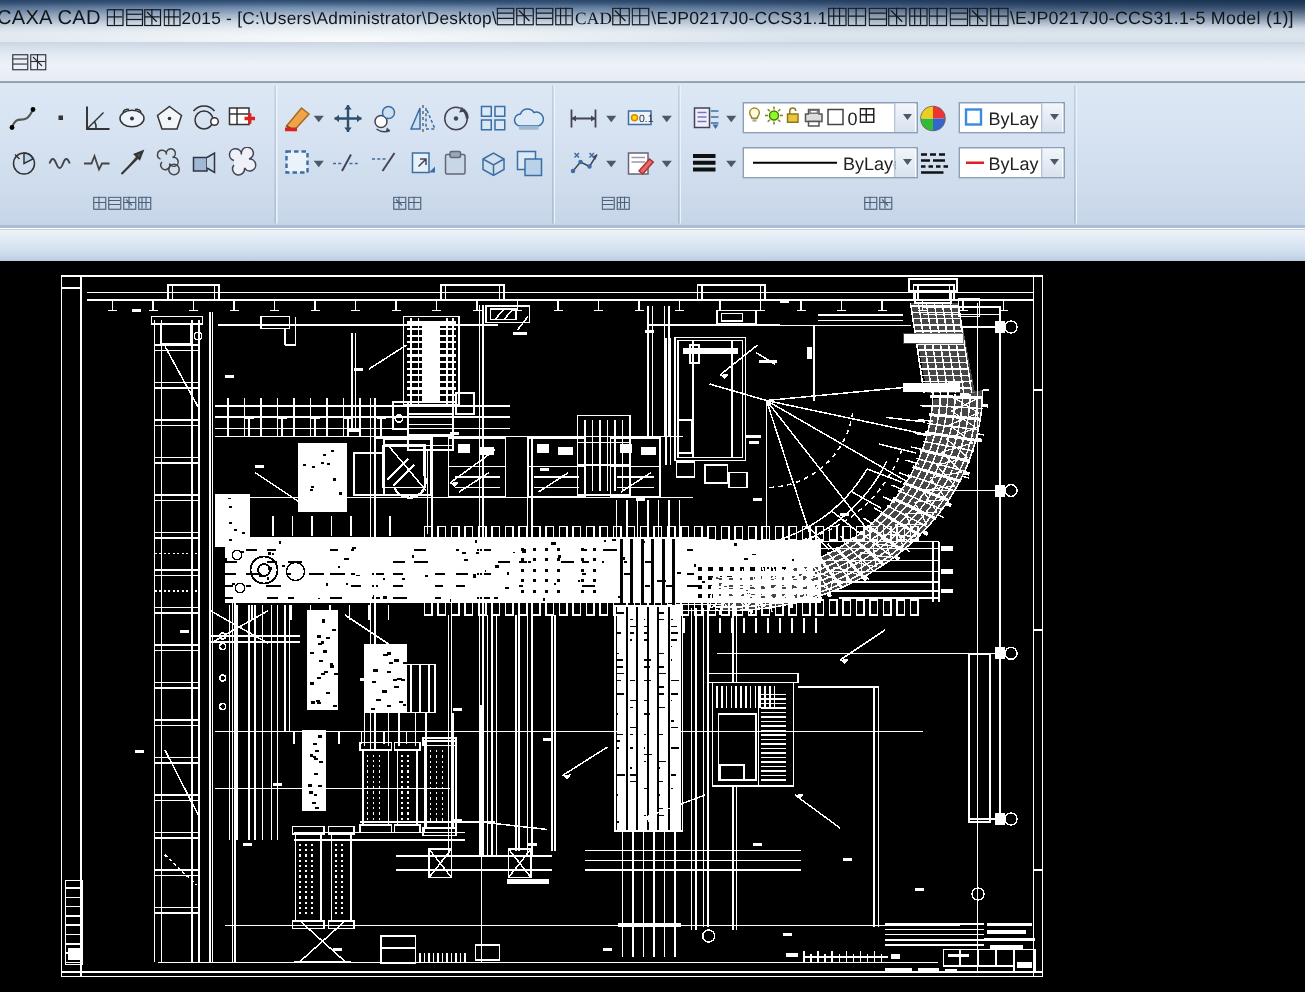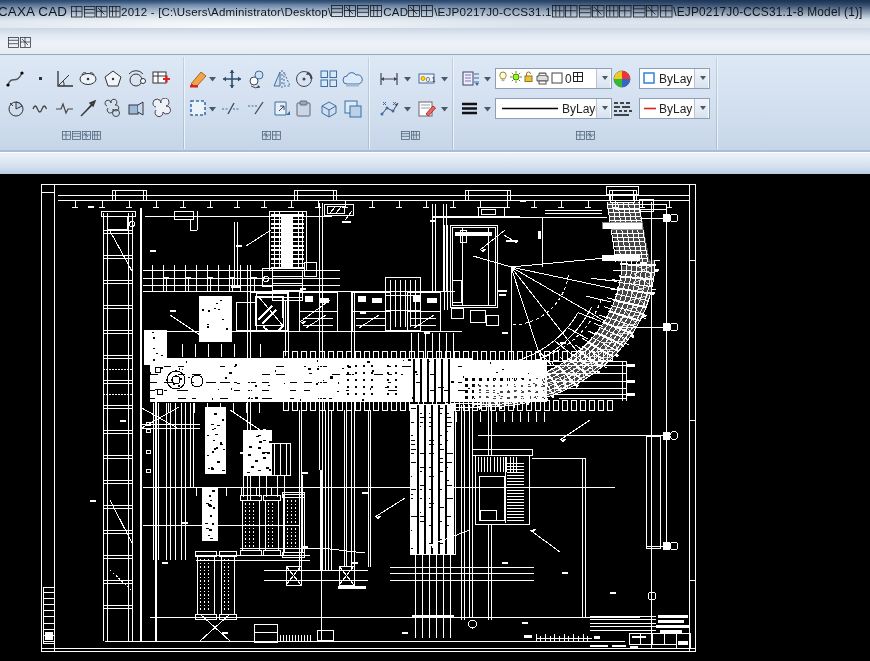--- a/index.html
+++ b/index.html
@@ -34,21 +34,21 @@
         <line x1="0.5" y1="5.25" x2="10.5" y2="5.25"></line>
         <line x1="2" y1="2" x2="8.5" y2="8.5"></line>
       </g>
     </svg><svg width="12.5" height="12.5" style="vertical-align:-2px">
       <g stroke="#14181d" stroke-width="0.8" fill="none">
         <rect x="0.5" y="0.5" width="10.5" height="10.5"></rect>
         <line x1="3.5" y1="0" x2="3.5" y2="10.5"></line>
         <line x1="7.0" y1="0" x2="7.0" y2="10.5"></line>
         <line x1="0.5" y1="5.25" x2="10.5" y2="5.25"></line>
       </g>
-    </svg><span style="font-size:11.5px;">2012 - [C:\Users\Administrator\Desktop\</span><svg width="13" height="13" style="vertical-align:-2px">
+    </svg><span style="font-size:11.5px;">2015 - [C:\Users\Administrator\Desktop\</span><svg width="13" height="13" style="vertical-align:-2px">
       <g stroke="#14181d" stroke-width="0.8" fill="none">
         <rect x="0.5" y="0.5" width="11" height="11"></rect>
         <line x1="0.5" y1="3.7" x2="11" y2="3.7"></line>
         <line x1="0.5" y1="7.3" x2="11" y2="7.3"></line>
       </g>
     </svg><svg width="13" height="13" style="vertical-align:-2px">
       <g stroke="#14181d" stroke-width="0.8" fill="none">
         <rect x="0.5" y="0.5" width="11" height="11"></rect>
         <line x1="5.5" y1="0" x2="5.5" y2="11"></line>
         <line x1="0.5" y1="5.5" x2="11" y2="5.5"></line>
@@ -60,21 +60,21 @@
         <line x1="0.5" y1="3.7" x2="11" y2="3.7"></line>
         <line x1="0.5" y1="7.3" x2="11" y2="7.3"></line>
       </g>
     </svg><svg width="13" height="13" style="vertical-align:-2px">
       <g stroke="#14181d" stroke-width="0.8" fill="none">
         <rect x="0.5" y="0.5" width="11" height="11"></rect>
         <line x1="3.7" y1="0" x2="3.7" y2="11"></line>
         <line x1="7.3" y1="0" x2="7.3" y2="11"></line>
         <line x1="0.5" y1="5.5" x2="11" y2="5.5"></line>
       </g>
-    </svg><span style="font-size:11.5px;">CAD</span><svg width="13" height="13" style="vertical-align:-2px">
+    </svg><span style="font-size:11.5px;font-family:Liberation Serif, serif;">CAD</span><svg width="13" height="13" style="vertical-align:-2px">
       <g stroke="#14181d" stroke-width="0.8" fill="none">
         <rect x="0.5" y="0.5" width="11" height="11"></rect>
         <line x1="5.5" y1="0" x2="5.5" y2="11"></line>
         <line x1="0.5" y1="5.5" x2="11" y2="5.5"></line>
         <line x1="2" y1="2" x2="9" y2="9"></line>
       </g>
     </svg><svg width="13" height="13" style="vertical-align:-2px">
       <g stroke="#14181d" stroke-width="0.8" fill="none">
         <rect x="0.5" y="0.5" width="11" height="11"></rect>
         <line x1="0.5" y1="5.5" x2="11" y2="5.5"></line>
@@ -131,21 +131,21 @@
         <line x1="5.75" y1="0" x2="5.75" y2="11.5"></line>
         <line x1="0.5" y1="5.75" x2="11.5" y2="5.75"></line>
         <line x1="2" y1="2" x2="9.5" y2="9.5"></line>
       </g>
     </svg><svg width="13.5" height="13.5" style="vertical-align:-2px">
       <g stroke="#14181d" stroke-width="0.8" fill="none">
         <rect x="0.5" y="0.5" width="11.5" height="11.5"></rect>
         <line x1="0.5" y1="5.75" x2="11.5" y2="5.75"></line>
         <line x1="5.75" y1="0" x2="5.75" y2="11.5"></line>
       </g>
-    </svg><span style="font-size:11.9px;">\EJP0217J0-CCS31.1-8 Model (1)]</span></div>
+    </svg><span style="font-size:11.9px;">\EJP0217J0-CCS31.1-5 Model (1)]</span></div>
 <div id="menubar"></div>
 <div style="position:absolute;left:8px;top:35px;"><svg width="12" height="12" style="vertical-align:0px">
       <g stroke="#2a2f36" stroke-width="0.75" fill="none">
         <rect x="0.5" y="0.5" width="10" height="10"></rect>
         <line x1="0.5" y1="3.3" x2="10" y2="3.3"></line>
         <line x1="0.5" y1="6.7" x2="10" y2="6.7"></line>
       </g>
     </svg><svg width="12" height="12" style="vertical-align:0px">
       <g stroke="#2a2f36" stroke-width="0.75" fill="none">
         <rect x="0.5" y="0.5" width="10" height="10"></rect>

